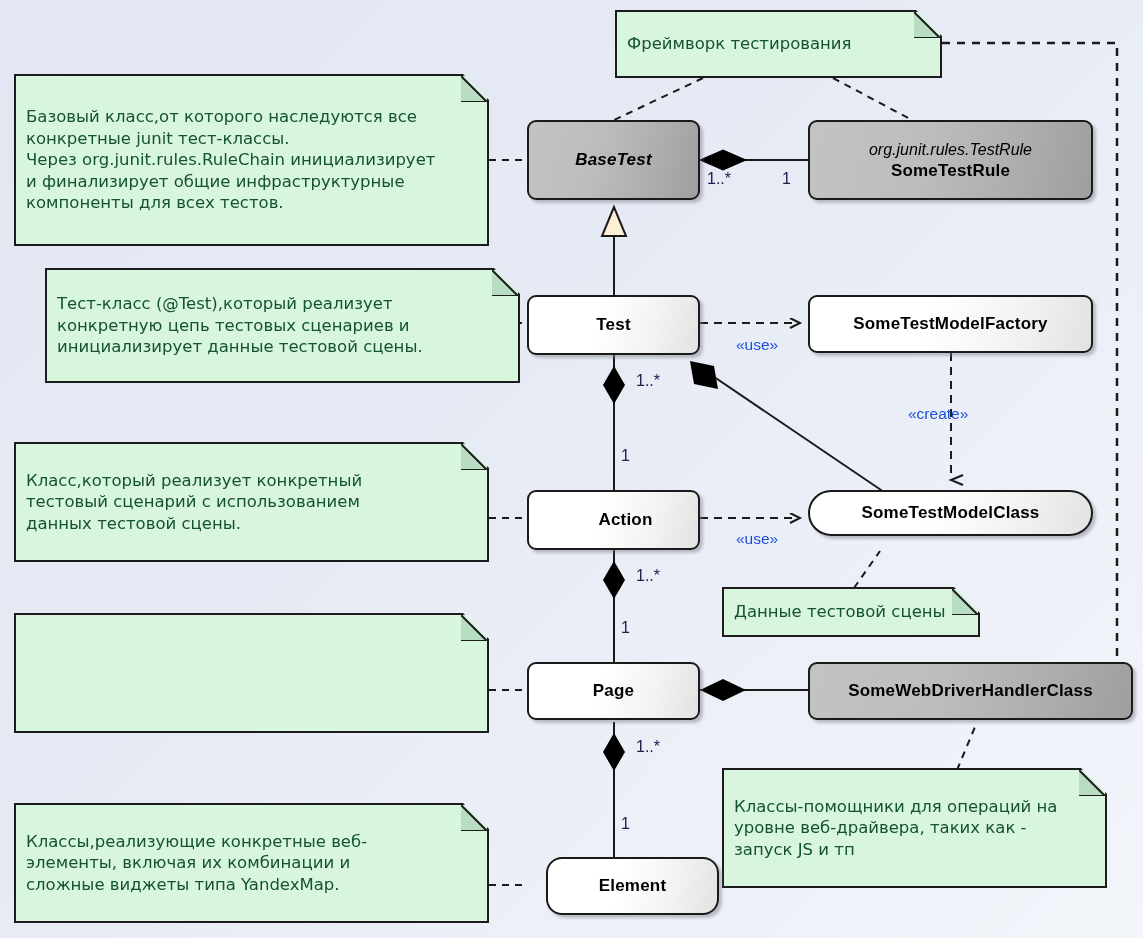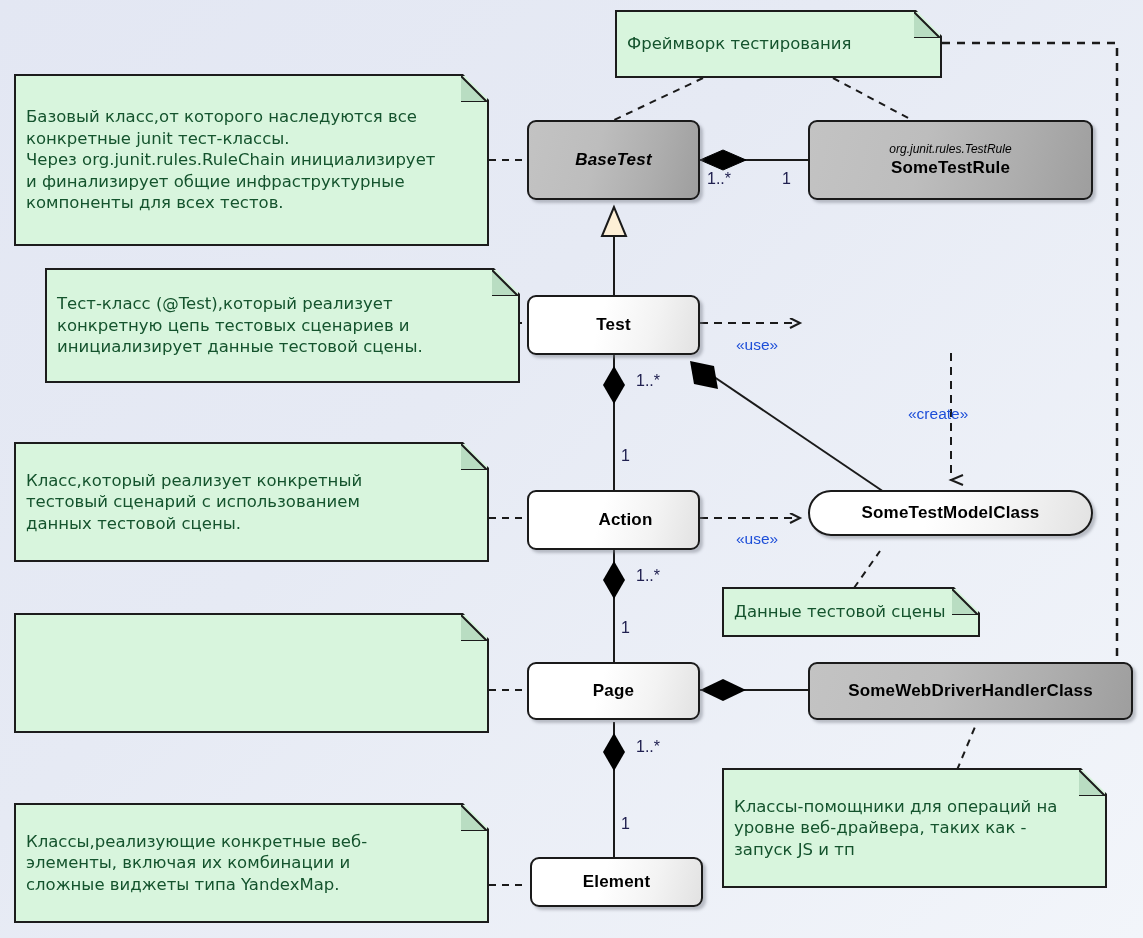--- a/index.html
+++ b/index.html
@@ -23,21 +23,21 @@
     box-shadow:3px 3px 3px rgba(120,125,135,.45);
     font-family:"Liberation Sans", sans-serif;
     color:#000;
     text-align:center;
     z-index:5;
   }
   .cls.white{background:linear-gradient(105deg,#ffffff 0%,#ffffff 42%,#f3f3f3 72%,#e2e2e2 100%);}
   .cls.gray{background:linear-gradient(105deg,#c3c3c3 0%,#bdbdbd 40%,#aeaeae 72%,#9e9e9e 100%);}
   .cls .nm{font-weight:bold;font-size:17px;letter-spacing:.2px;line-height:1.15;}
   .cls .nm.ital{font-style:italic;font-weight:bold;}
-  .cls .stereo{font-style:italic;font-size:12px;font-weight:normal;line-height:1.2;margin-bottom:2px;}
+  .cls .stereo{font-style:italic;font-size:16px;font-weight:normal;line-height:1.2;margin-bottom:2px;}
 
   
   .note{
     position:absolute;
     background:#d8f5dd;
     border:2px solid #1c1c1c;
     box-sizing:border-box;
     box-shadow:3px 3px 3px rgba(120,125,135,.42);
     font-family:"DejaVu Sans", sans-serif;
     font-size:16.5px;
@@ -214,38 +214,41 @@
 
   <div class="cls gray" style="left:808px;top:120px;width:285px;height:80px;">
     <div class="stereo">org.junit.rules.TestRule</div>
     <div class="nm">SomeTestRule</div>
   </div>
 
   <div class="cls white" style="left:527px;top:295px;width:173px;height:60px;">
     <div class="nm">Test</div>
   </div>
 
+  <div class="cls white" style="left:808px;top:295px;width:285px;height:58px;">
+    <div class="nm">SomeTestModelFactory</div>
+  </div>
 
   <div class="cls white" style="left:527px;top:490px;width:173px;height:60px;padding-left:24px;">
     <div class="nm">Action</div>
   </div>
 
   <div class="cls white" style="left:808px;top:490px;width:285px;height:46px;border-radius:29px;">
     <div class="nm">SomeTestModelClass</div>
   </div>
 
   <div class="cls white" style="left:527px;top:662px;width:173px;height:58px;">
     <div class="nm">Page</div>
   </div>
 
   <div class="cls gray" style="left:808px;top:662px;width:325px;height:58px;">
     <div class="nm">SomeWebDriverHandlerClass</div>
   </div>
 
-  <div class="cls white" style="left:530px;top:857px;width:173px;height:50px;">
+  <div class="cls white" style="left:546px;top:857px;width:173px;height:58px;border-radius:16px;">
     <div class="nm">Element</div>
   </div>
 
   <div class="mult" style="left:707px;top:170px;">1..*</div>
   <div class="mult" style="left:782px;top:170px;">1</div>
 
   <div class="mult" style="left:636px;top:372px;">1..*</div>
   <div class="mult" style="left:621px;top:447px;">1</div>
 
   <div class="mult" style="left:636px;top:567px;">1..*</div>

